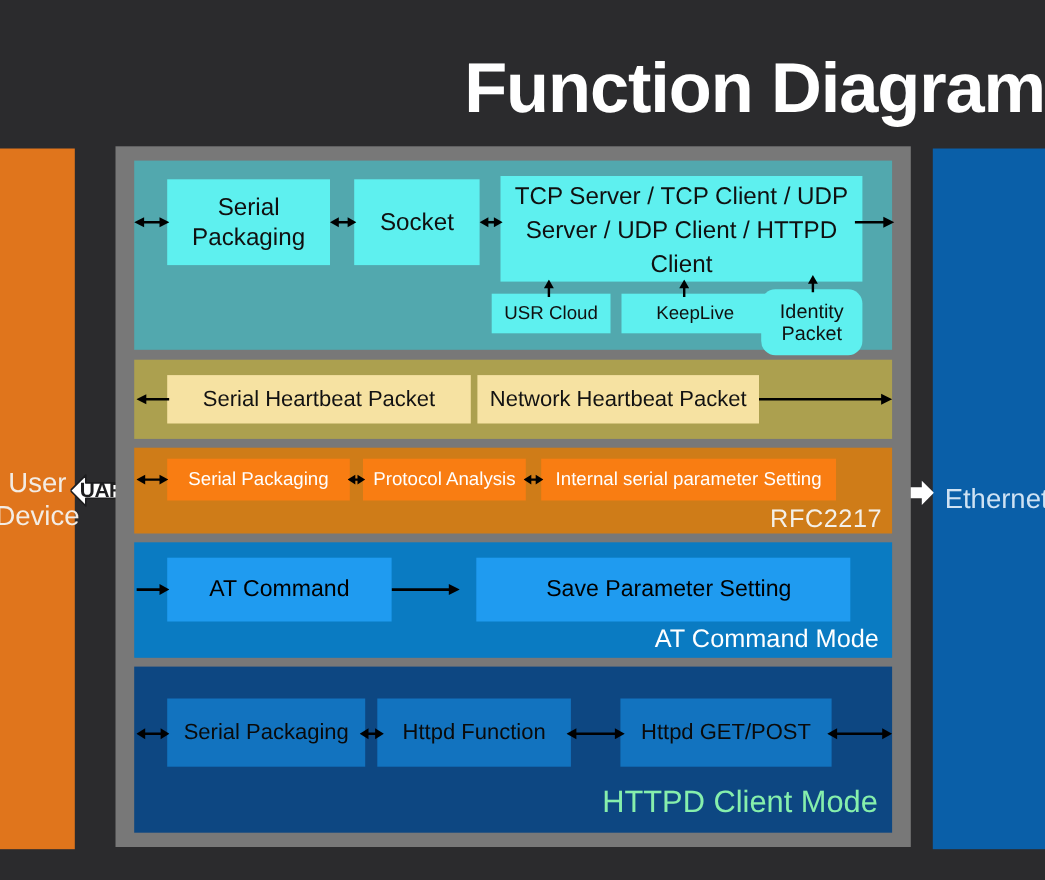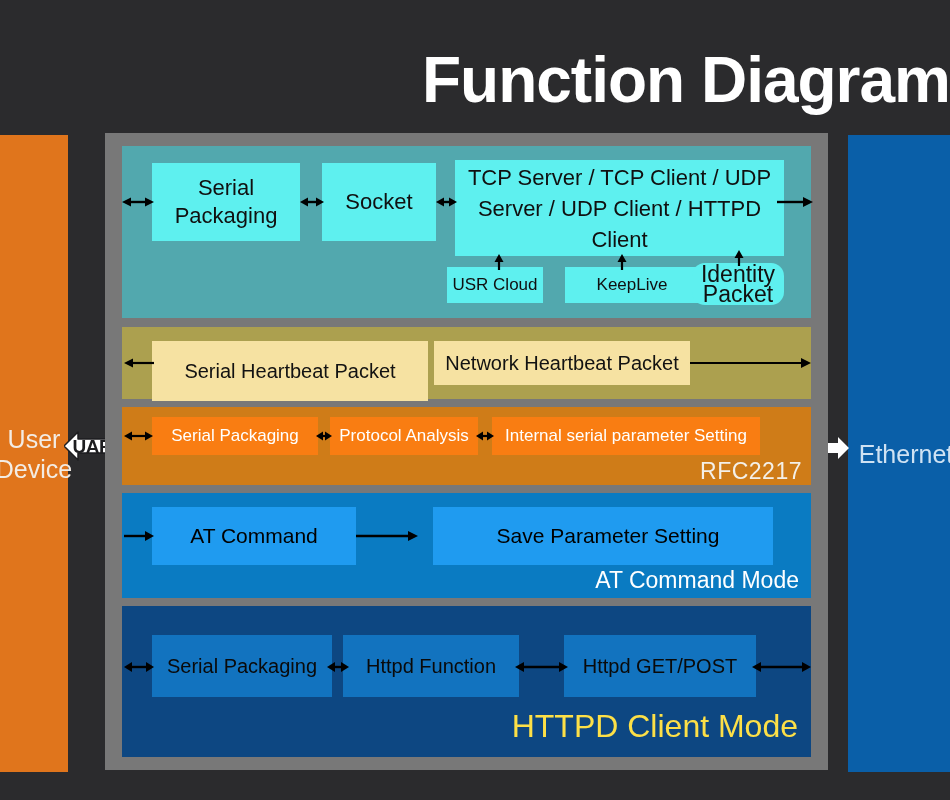--- a/index.html
+++ b/index.html
@@ -63,27 +63,27 @@
     display:flex;align-items:center;justify-content:center;
     text-align:center;
     box-sizing:border-box;
   }
   
   #band-network{top:13px;width:689px;height:172px;background:#52a8ae;}
   #band-network .box{background:#5ef0ef;color:#101010;}
   #box-serial-packaging{left:30px;top:17px;width:148px;height:78px;font-size:22px;line-height:28px;}
   #box-socket{left:200px;top:17px;width:114px;height:78px;font-size:22px;}
   #box-tcp{left:333px;top:14px;width:329px;height:96px;font-size:22px;line-height:31px;padding:2px 6px;}
-  #box-usr-cloud{left:325px;top:121px;width:96px;height:36px;font-size:17px;}
+  #box-usr-cloud{left:325px;top:121px;width:108px;height:36px;font-size:17px;}
   #box-keeplive{left:443px;top:121px;width:134px;height:36px;font-size:17px;}
-  #box-identity{left:570px;top:117px;width:92px;height:42px;font-size:23px;line-height:20px;border-radius:13px;}
+  #box-identity{left:570px;top:117px;width:92px;height:60px;font-size:18px;line-height:20px;border-radius:13px;}
   
   #band-heartbeat{top:194px;width:689px;height:72px;background:#aca04f;}
   #band-heartbeat .box{background:#f6e2a2;color:#121212;font-size:20px;}
-  #box-serial-hb{left:30px;top:14px;width:276px;height:60px;}
+  #box-serial-hb{left:30px;top:14px;width:276px;height:44px;}
   #box-network-hb{left:312px;top:14px;width:256px;height:44px;}
   
   #band-rfc{top:274px;width:689px;height:78px;background:#cf7c18;}
   #band-rfc .box{background:#f97d12;color:#ffffff;font-size:17px;}
   #box-rfc-serial{left:30px;top:10px;width:166px;height:38px;}
   #box-rfc-protocol{left:208px;top:10px;width:148px;height:38px;}
   #box-rfc-internal{left:370px;top:10px;width:268px;height:38px;}
   #label-rfc{
     position:absolute;right:9px;bottom:0px;color:#f4f0e8;
     font-size:23px;letter-spacing:0.5px;
@@ -96,21 +96,21 @@
   #label-at{
     position:absolute;right:12px;bottom:4px;color:#ffffff;font-size:23px;
   }
   
   #band-httpd{top:473px;width:689px;height:151px;background:#0d4782;}
   #band-httpd .box{background:#1273bf;color:#0a0a0a;font-size:20px;}
   #box-httpd-serial{left:30px;top:29px;width:180px;height:62px;}
   #box-httpd-pack{left:221px;top:29px;width:176px;height:62px;}
   #box-httpd-get{left:442px;top:29px;width:192px;height:62px;}
   #label-httpd{
-    position:absolute;right:13px;bottom:12px;color:#fde047;font-size:32px;
+    position:absolute;right:13px;bottom:12px;color:#86efac;font-size:28px;
   }
   
   .arrow{position:absolute;pointer-events:none;}
   .arrow svg{display:block;}
 </style>
 </head>
 <body>
 
 <div id="page-title">Function Diagram</div>
 

